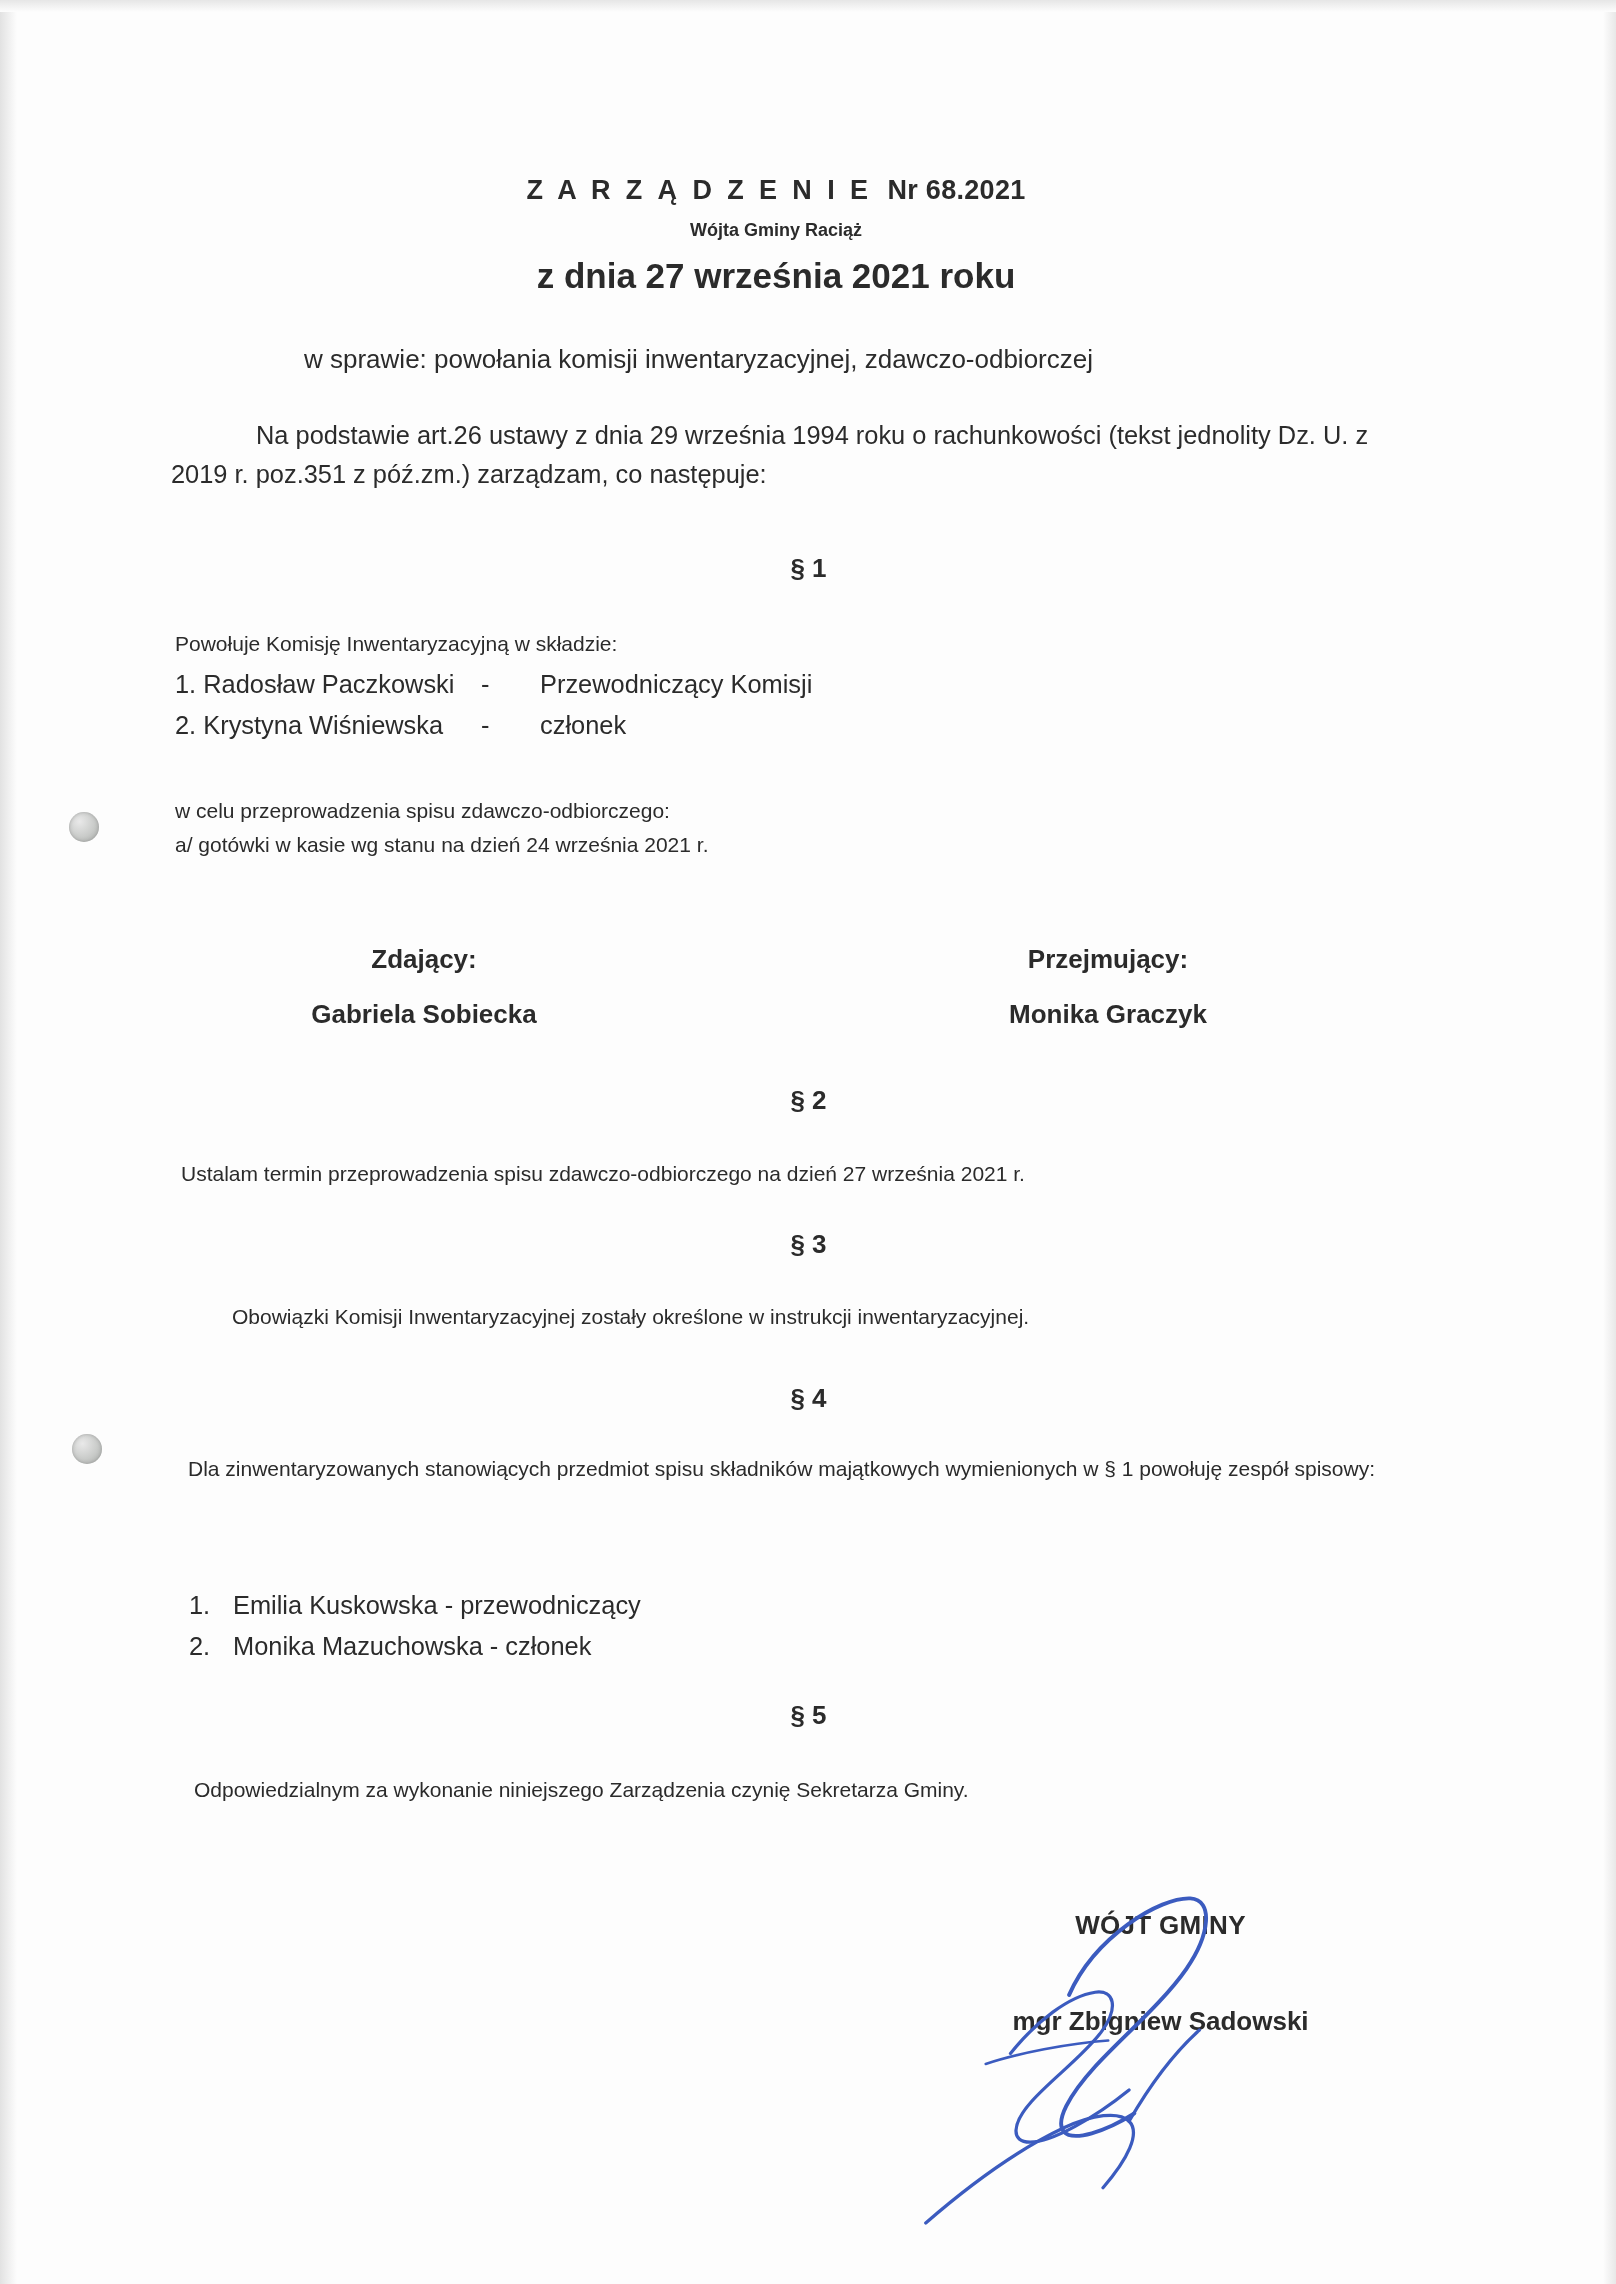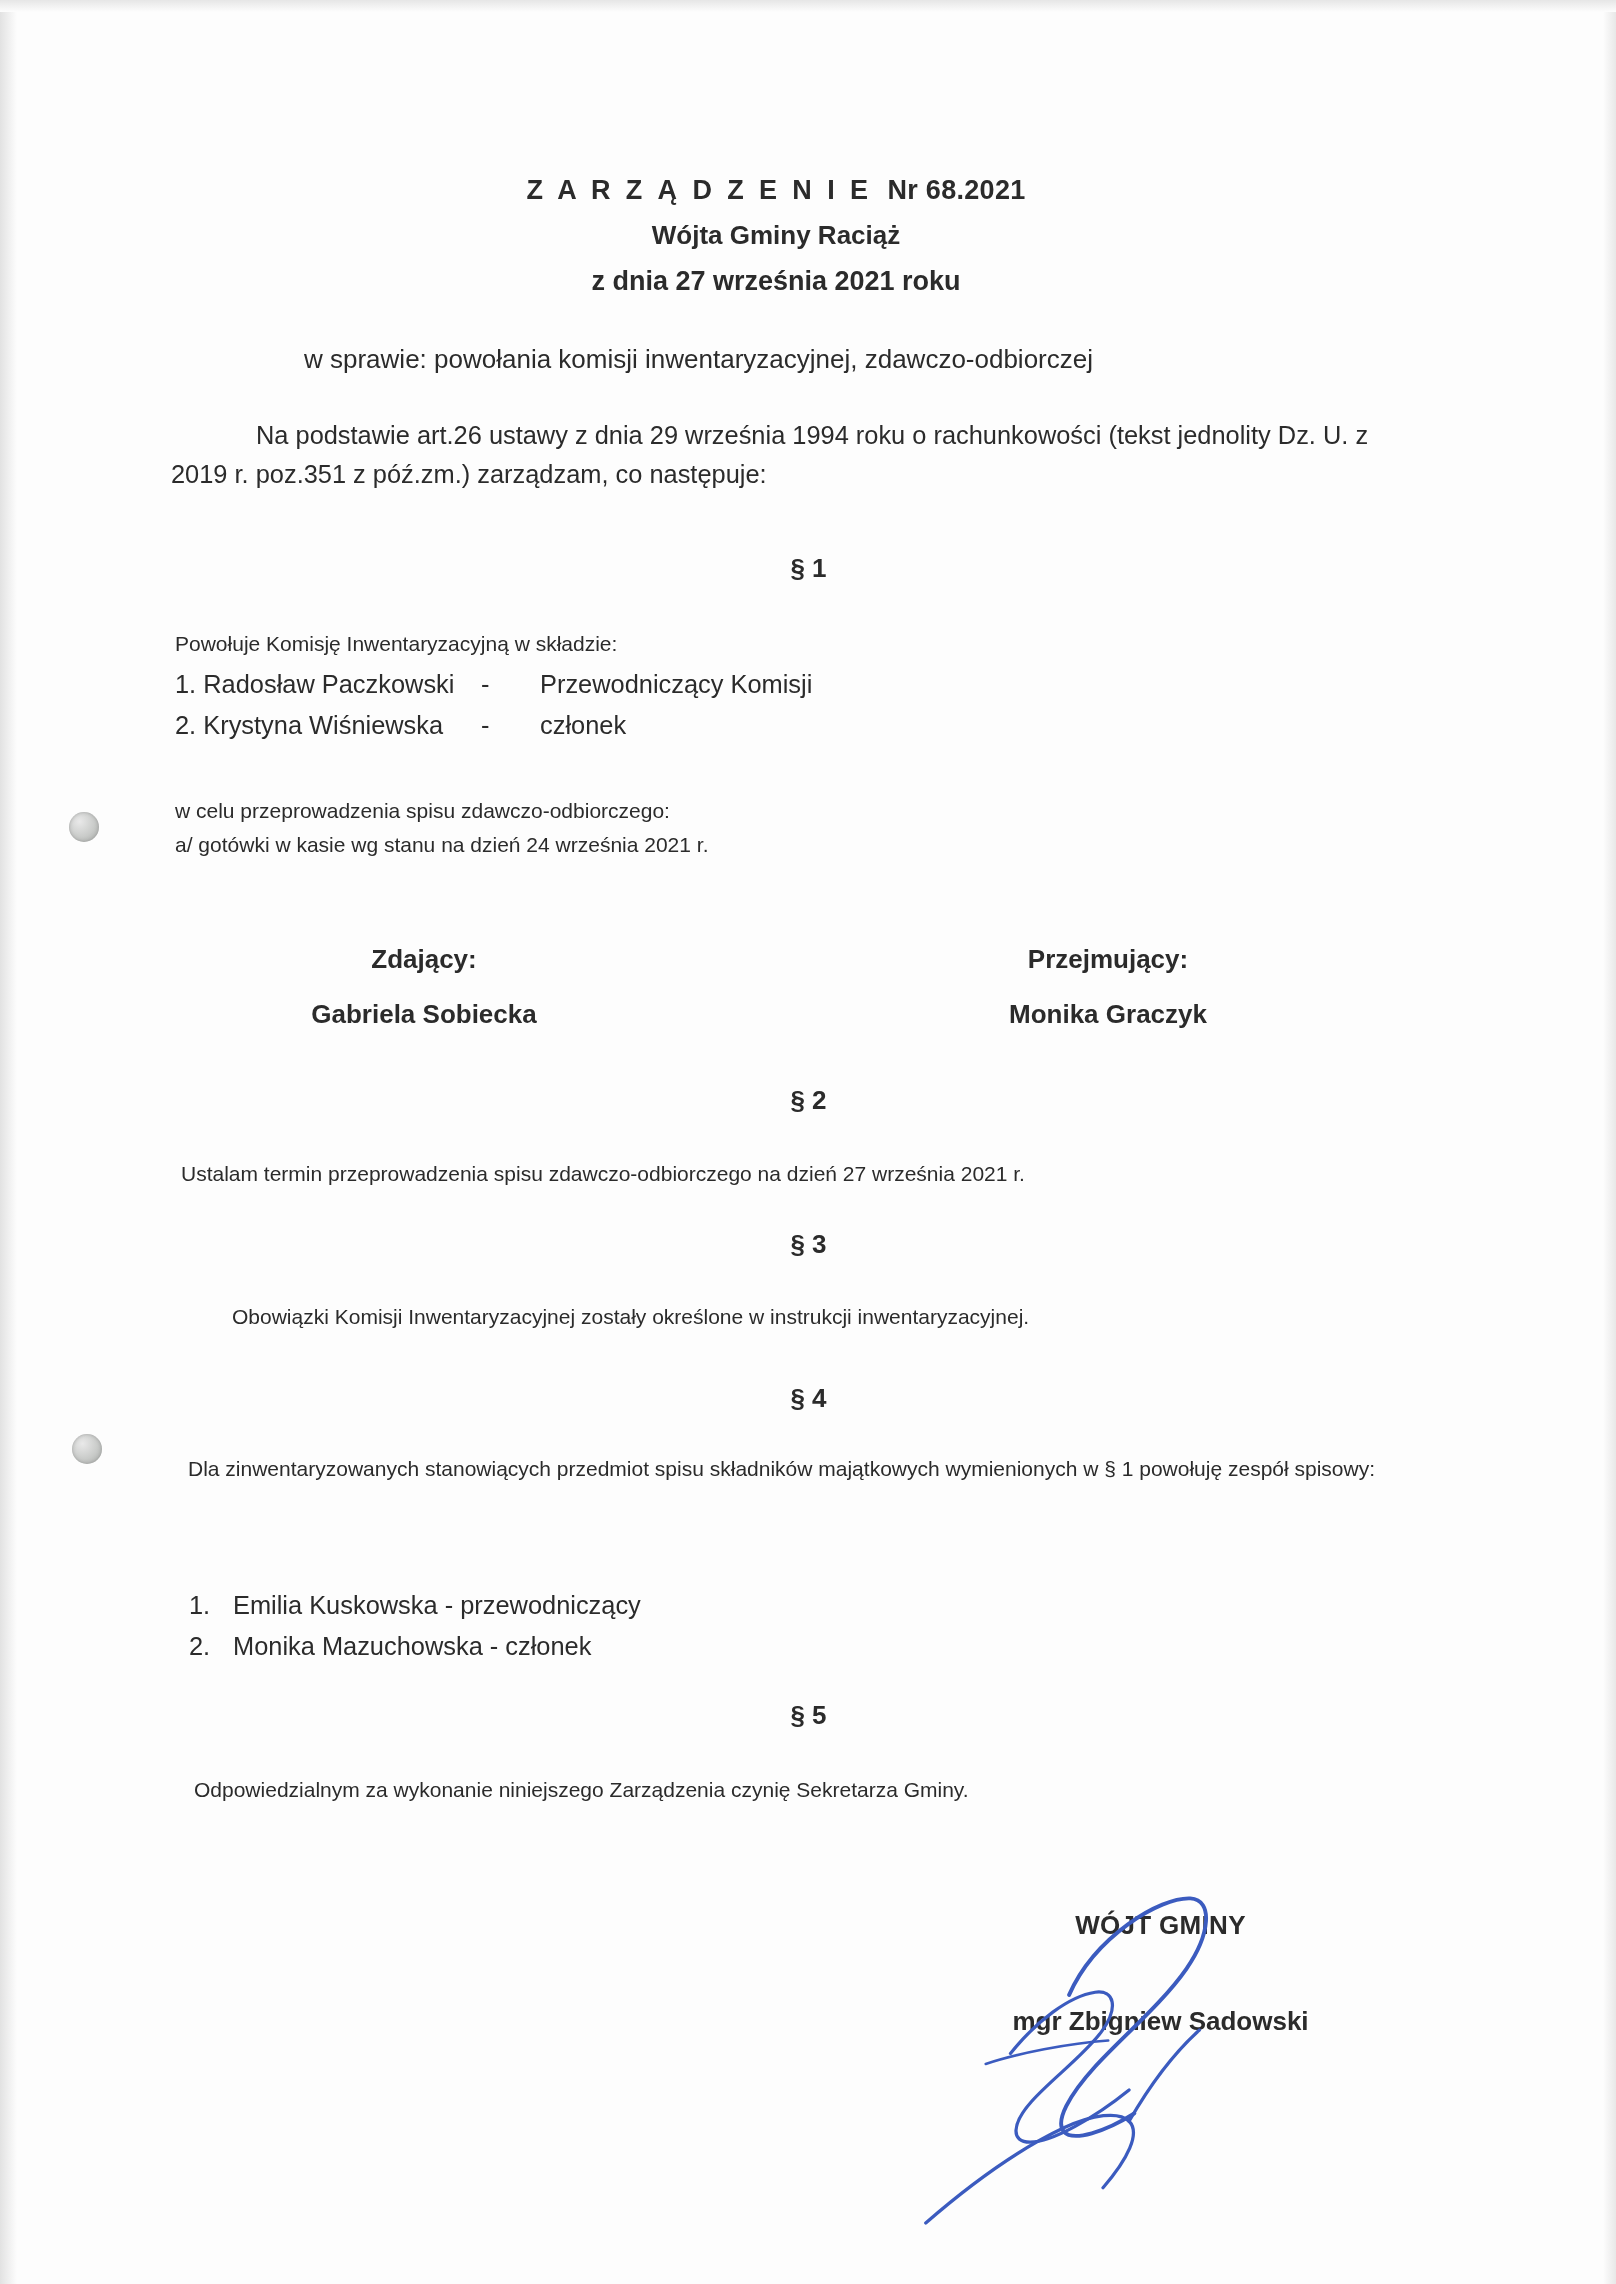--- a/index.html
+++ b/index.html
@@ -70,26 +70,26 @@
   .title-line-1 {
     font-size: 27px;
     font-weight: bold;
     letter-spacing: 0.3px;
     margin-bottom: 14.3px;
   }
   .title-line-1 .spaced {
     letter-spacing: 3.9px;
   }
   .title-line-2 {
-    font-size: 26px;
+    font-size: 18px;
     font-weight: bold;
     margin-bottom: 14.3px;
   }
   .title-line-3 {
-    font-size: 27px;
+    font-size: 35px;
     font-weight: bold;
   }
 
   .subject-line {
     position: absolute;
     left: 272px;
     top: 344px;
     font-size: 26px;
   }
   .subject-line b { font-weight: normal; margin-left: 32px; }

